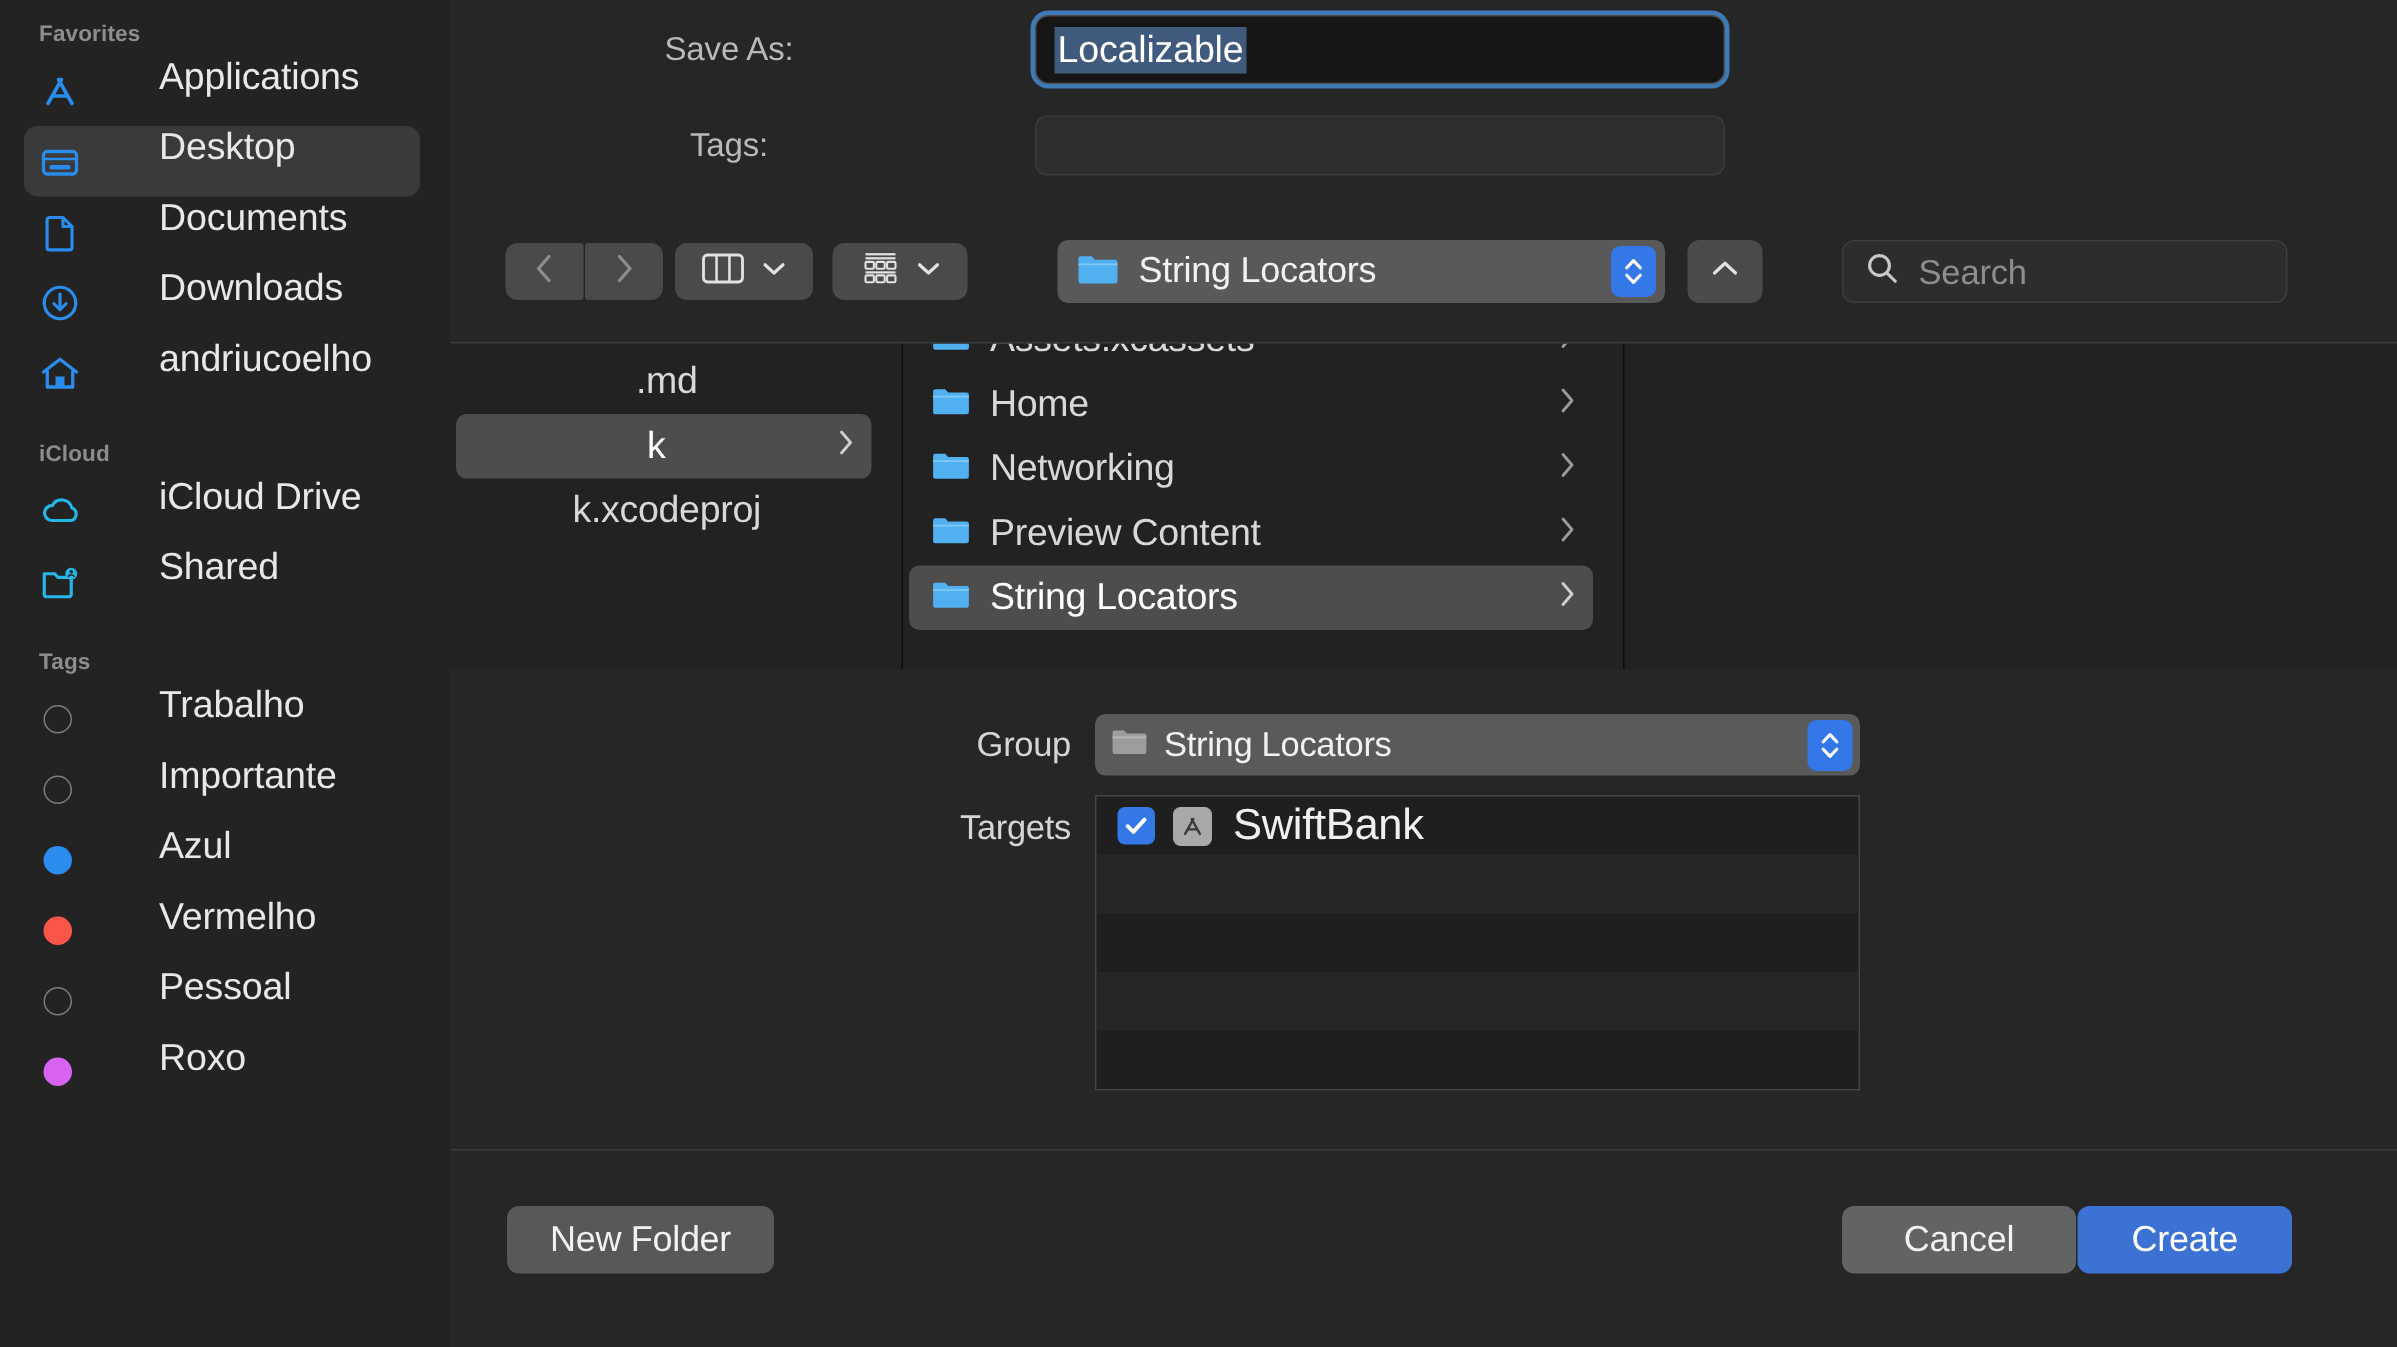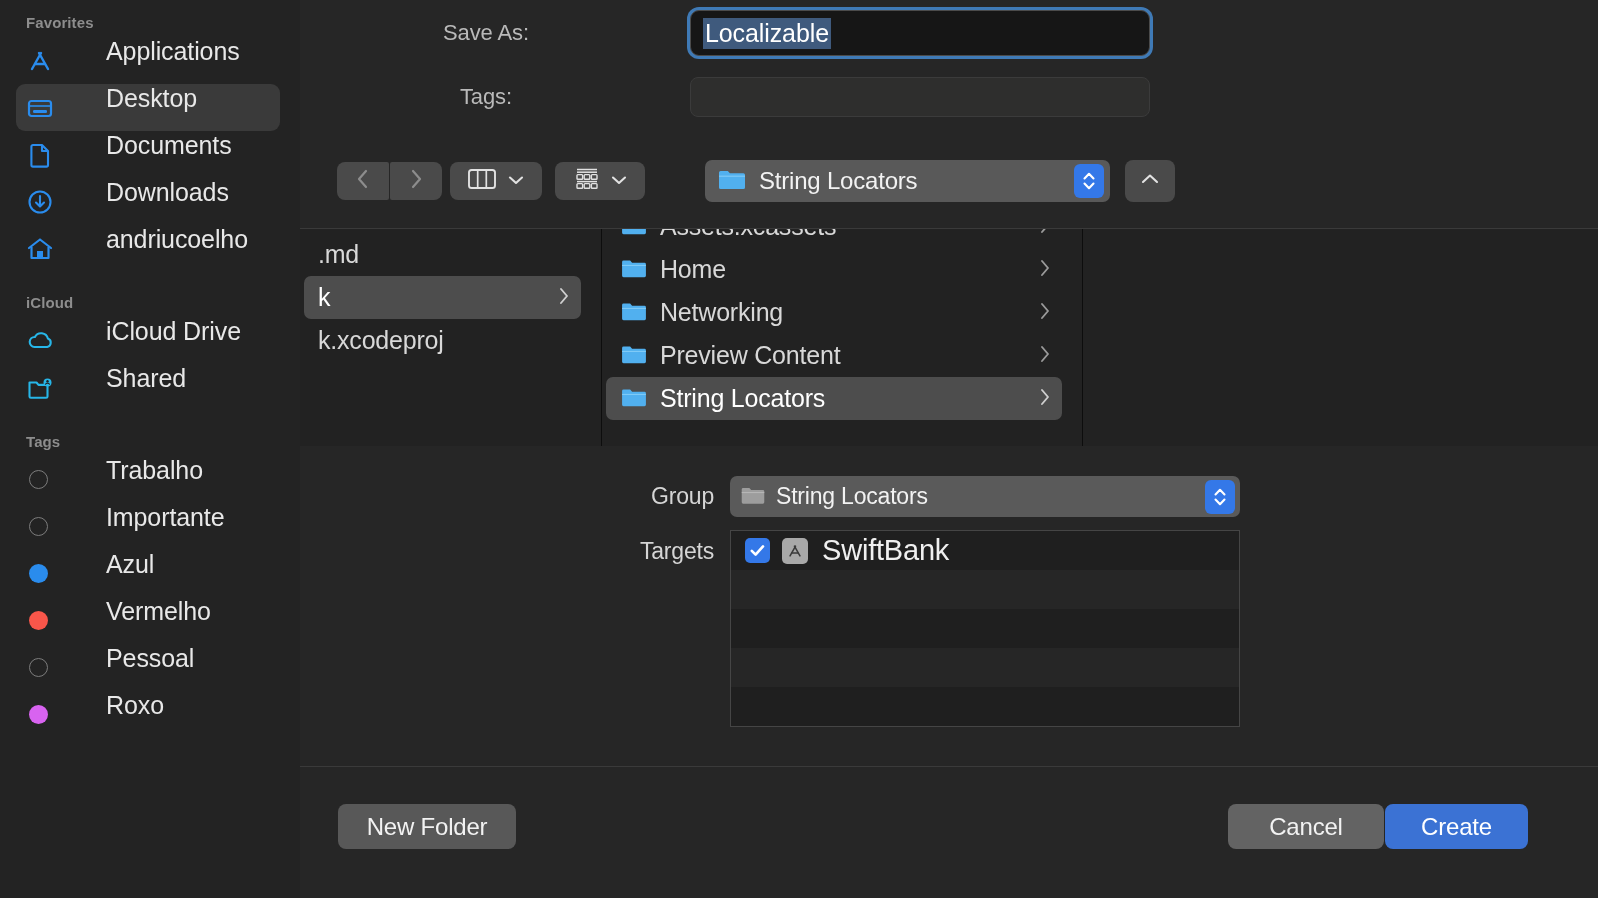--- a/index.html
+++ b/index.html
@@ -248,21 +248,21 @@
   .row.selected { background: #4d4d4d; }
   .row-name {
     font-size: 25px;
     color: #d8d8d8;
     margin-left: 12px;
     flex: 1;
     white-space: nowrap;
     letter-spacing: -0.2px;
   }
   .row.selected .row-name { color: #ffffff; }
-  .row-name.noicon { margin-left: 0; }
+  .row-name.noicon { margin-left: 0; text-align: center; }
 
   
   .accessory {
     position: absolute;
     left: 0; top: 446px;
     width: 1298px;
     height: 319px;
     background: #262626;
   }
   .group-row {
@@ -593,20 +593,29 @@
         </div>
 
         <div class="tb-btn tb-up">
           <span>
             <svg width="22" height="16" viewBox="0 0 22 16">
                 <path d="M4 11 L11 4.5 L18 11" stroke="#e2e2e2" stroke-width="2.1" fill="none" stroke-linecap="round" stroke-linejoin="round"></path>
               </svg>
           </span>
         </div>
 
+        <div class="search-field" placeholder="Search">
+          <span>
+            <svg width="24" height="24" viewBox="0 0 24 24">
+              <circle cx="10" cy="10" r="6.6" stroke="#c9c9c9" stroke-width="2.1" fill="none"></circle>
+              <line x1="14.9" y1="14.9" x2="20.5" y2="20.5" stroke="#c9c9c9" stroke-width="2.1" stroke-linecap="round"></line>
+            </svg>
+          </span>
+          <span class="search-ph">Search</span>
+        </div>
       </div>
     </div>
 
     <div class="browser">
 
       <div class="col col-1">
         <div class="col-inner">
           <div class="row">
             <span class="row-name noicon">.md</span>
           </div>

